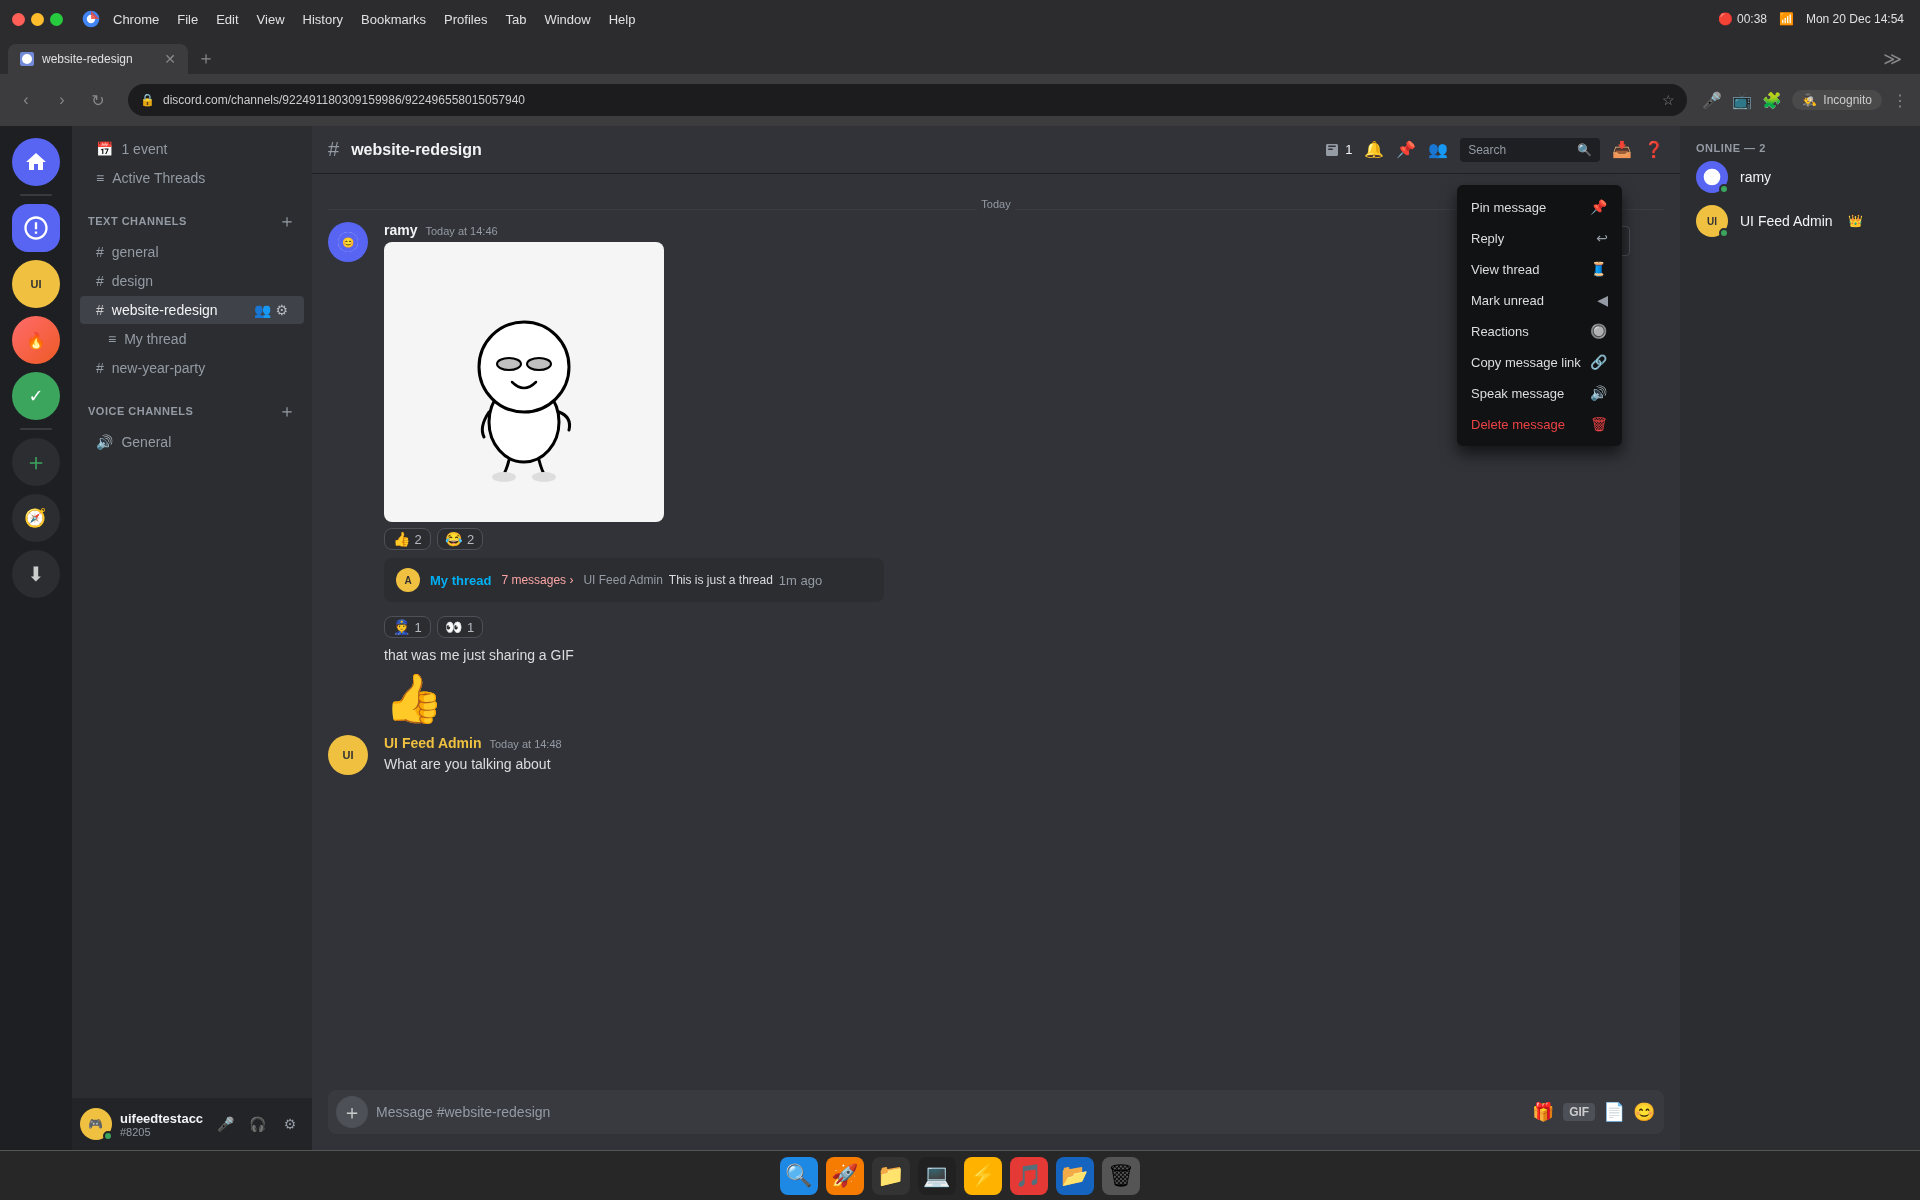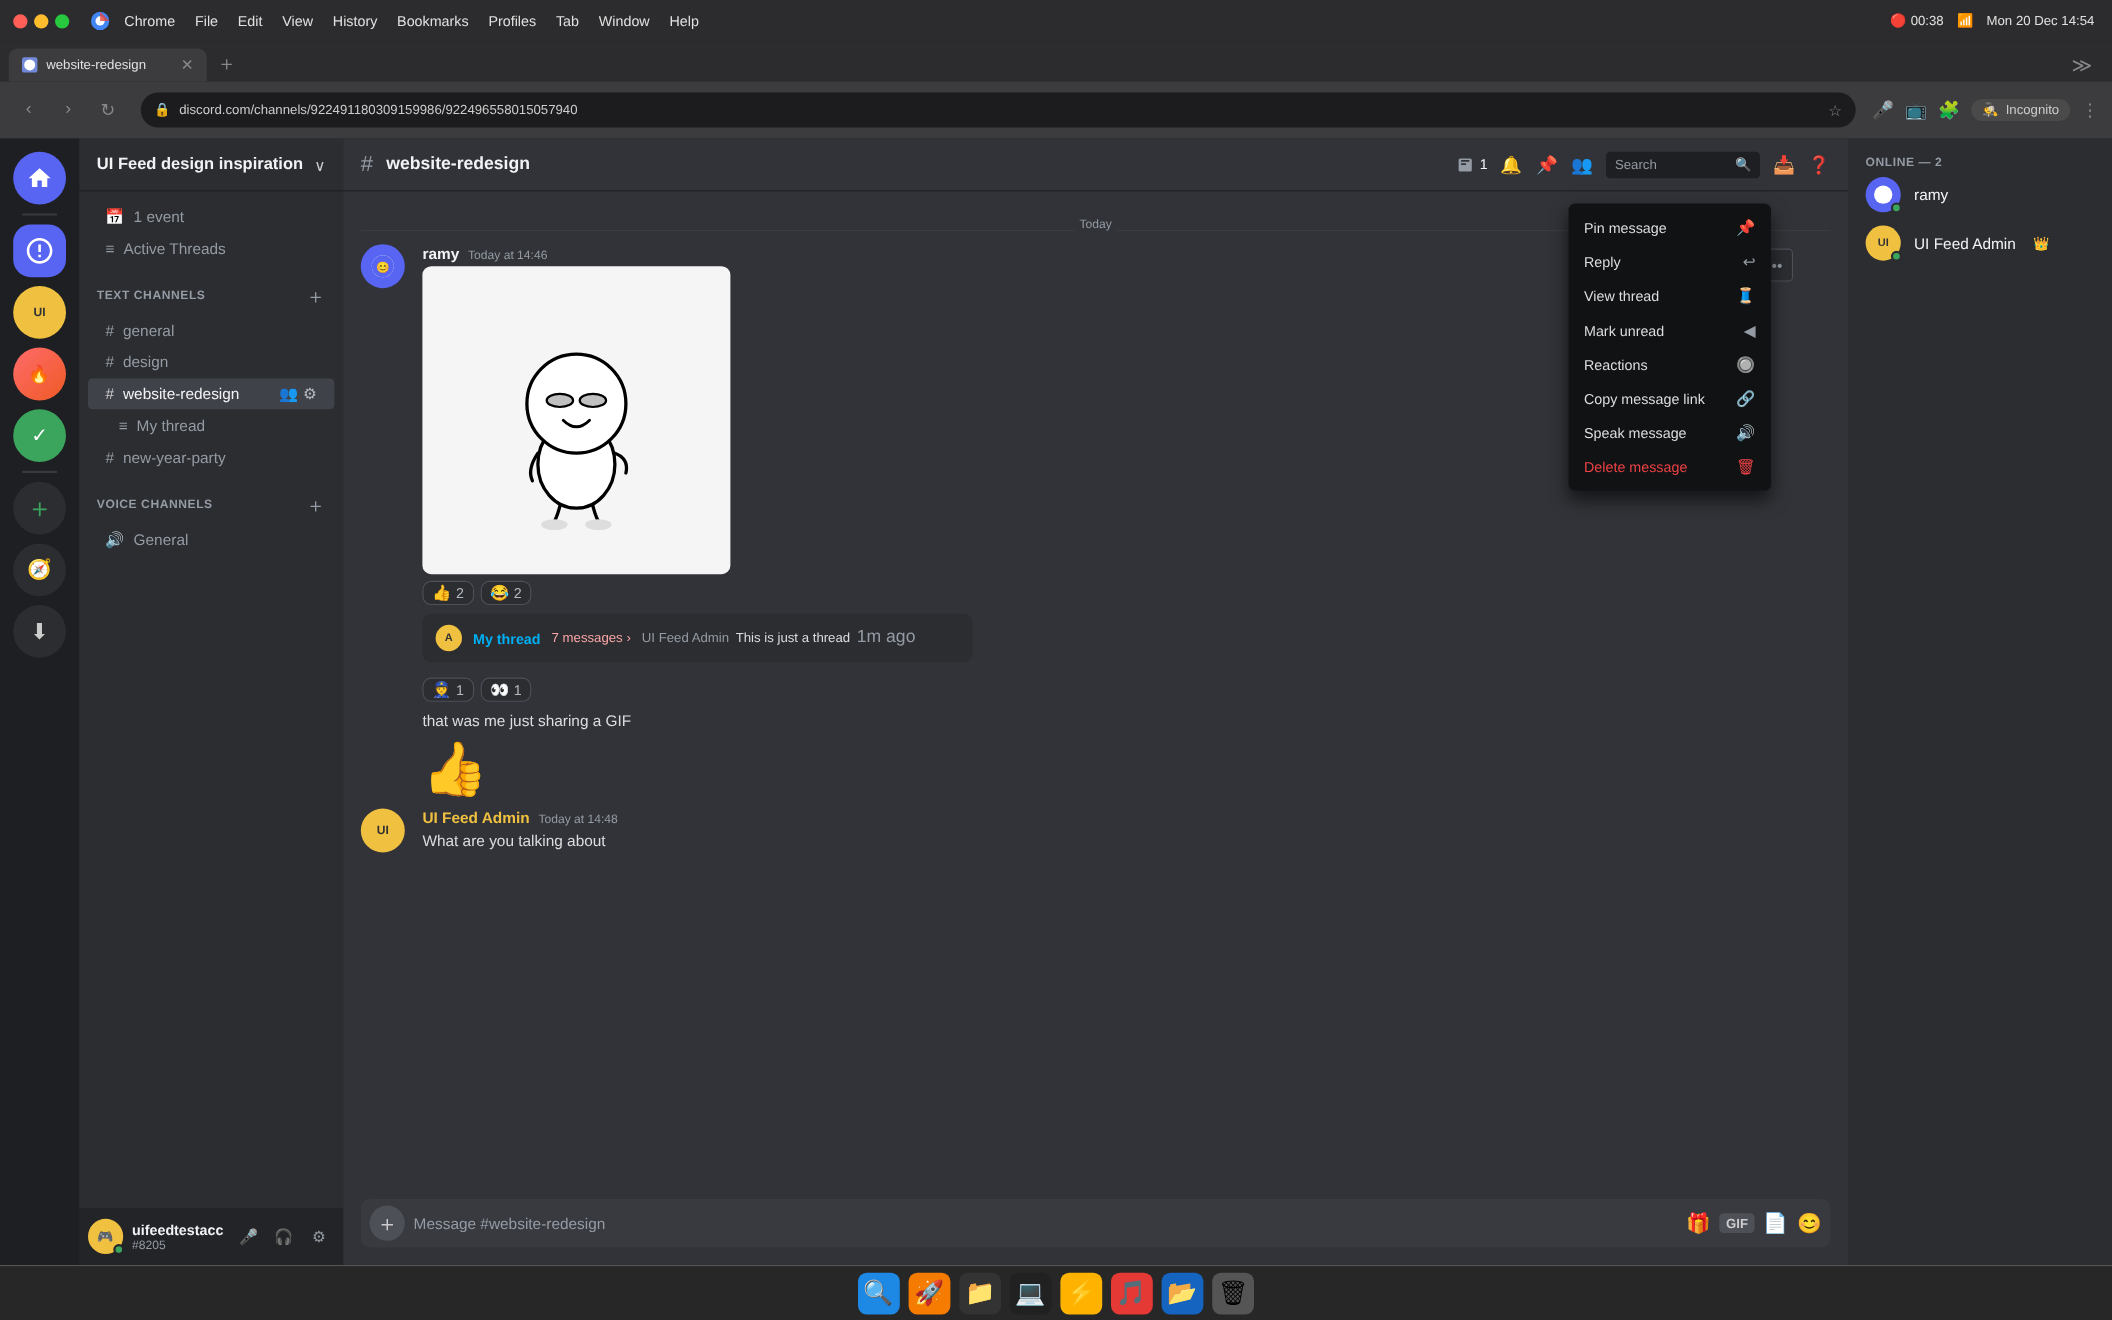--- a/index.html
+++ b/index.html
@@ -657,22 +657,22 @@
     }
     .member-crown {
       margin-left: 4px;
       font-size: 12px;
     }
 
     
     .context-menu {
       position: absolute;
       top: 185px;
-      right: 310px;
-      width: 184px;
+      right: 298px;
+      width: 165px;
       background: #111214;
       border-radius: 6px;
       padding: 6px 4px;
       box-shadow: 0 8px 16px rgba(0,0,0,0.6);
       z-index: 1000;
     }
     .context-menu-item {
       display: flex;
       align-items: center;
       justify-content: space-between;
@@ -841,24 +841,20 @@
     <div class="server-icon" style="background:#3ba55d;border-radius:50%;">
       <span style="color:white;font-size:18px;">✓</span>
     </div>
     <div class="server-divider"></div>
     <div class="server-icon add-server">＋</div>
     <div class="server-icon discover">🧭</div>
     <div class="server-icon download">⬇</div>
   </div>
 
   <div class="channel-sidebar">
-    <div class="server-header">
-      <span class="server-name">UI Feed design inspiration</span>
-      <span class="server-expand">∨</span>
-    </div>
     <div class="channel-list">
 
       <div class="channel-item">
         <span class="channel-icon">📅</span>
         <span>1 event</span>
       </div>
 
       <div class="channel-item">
         <span class="channel-icon">≡</span>
         <span>Active Threads</span>
@@ -1008,21 +1004,21 @@
 
             <div class="thread-preview">
               <div class="thread-avatars">
                 <div class="thread-avatar" style="background:#f0c040;">A</div>
               </div>
               <span class="thread-name">My thread</span>
               <span class="thread-messages">7 messages ›</span>
               <div class="thread-info-line">
                 <span style="color:#949ba4;font-size:12px;">UI Feed Admin</span>
                 <span style="color:#dcddde;font-size:12px;">This is just a thread</span>
-                <span style="color:#949ba4;font-size:16px;">1m ago</span>
+                <span style="color:#949ba4;font-size:13px;">1m ago</span>
               </div>
             </div>
           </div>
         </div>
 
         <div style="position:absolute;top:8px;right:50px;display:flex;background:#2b2d31;border:1px solid #4e5058;border-radius:4px;">
           <button class="message-action-btn">😊</button>
           <button class="message-action-btn">✏</button>
           <button class="message-action-btn">•••</button>
         </div>

